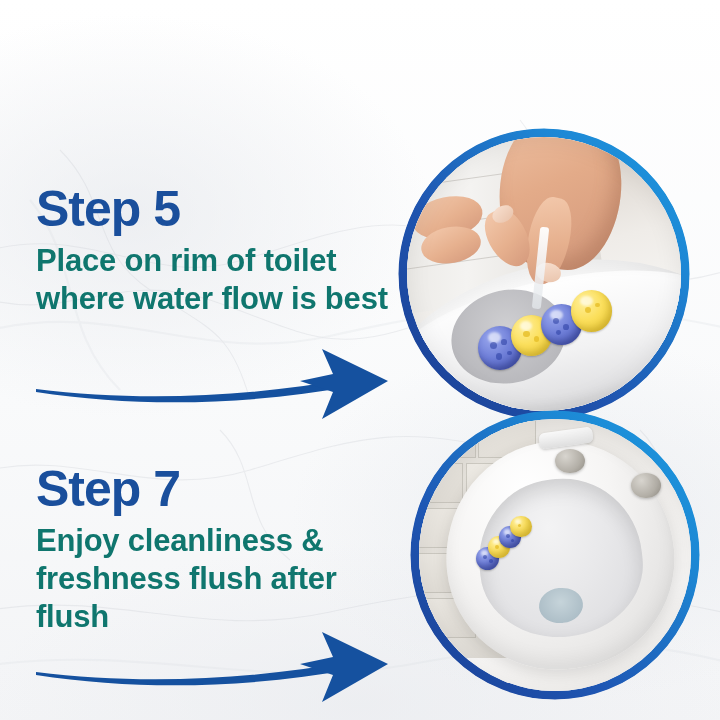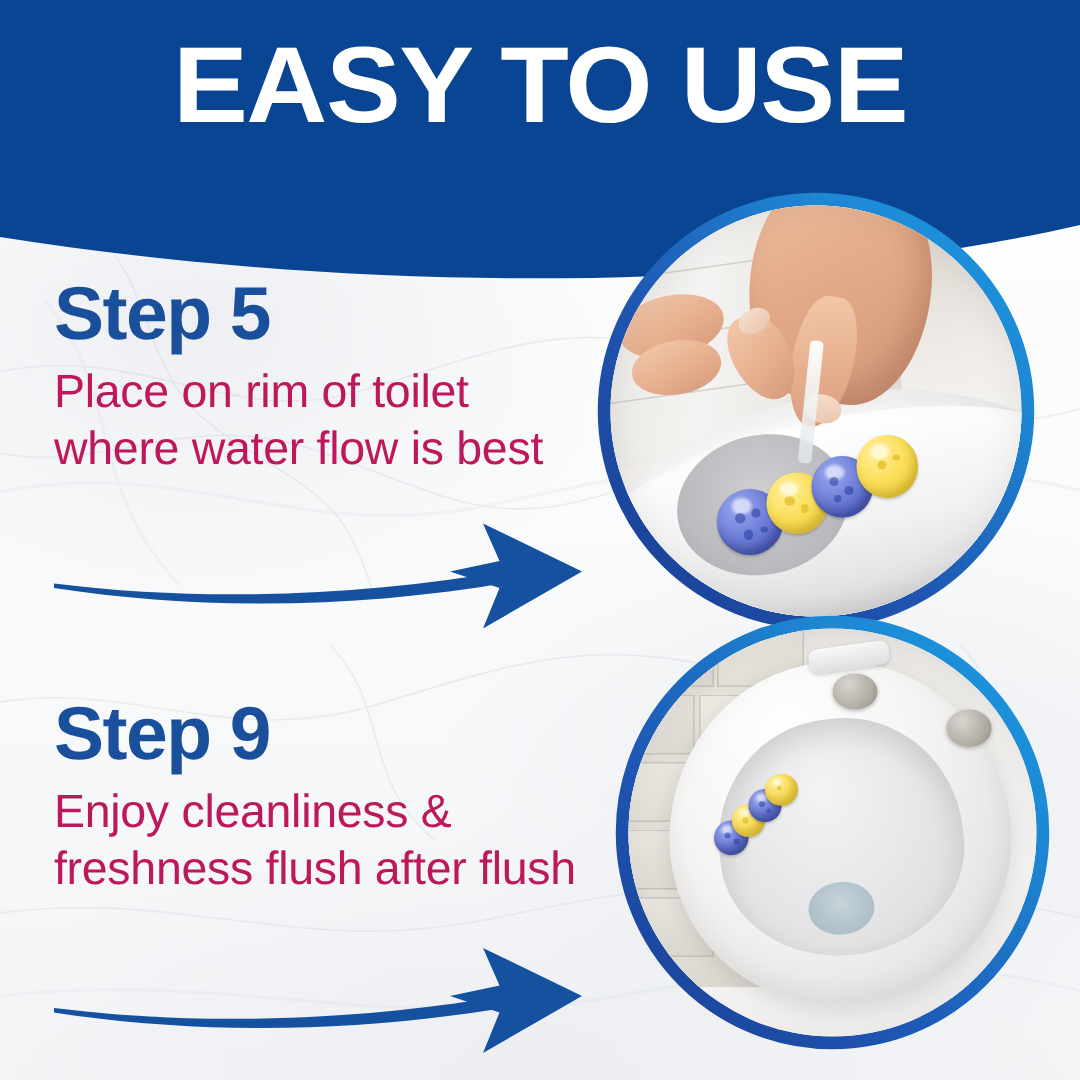--- a/index.html
+++ b/index.html
@@ -34,22 +34,22 @@
     white-space:nowrap;
   }
 
   
   .step{position:absolute;left:36px;width:360px;color:#1a4f9c;}
   .step-title{
     font-size:50px;font-weight:700;line-height:54px;
     letter-spacing:-1px;margin:0 0 6px 0;color:#1a4f9c;
   }
   .step-body{
-    font-size:31px;font-weight:400;line-height:38px;
-    letter-spacing:-.2px;color:#be185d;
+    font-size:31px;font-weight:700;line-height:38px;
+    letter-spacing:-.2px;color:#0f766e;
   }
   #step1{top:182px;}
   #step2{top:462px;}
 
   
   .arrow{position:absolute;left:0;width:420px;height:80px;pointer-events:none;}
   #arrow1{top:345px;}
   #arrow2{top:628px;}
 
   
@@ -141,39 +141,33 @@
         <path d="M640 430 C 680 470, 660 520, 700 560"></path>
       </g>
       <g fill="none" stroke="#d8dbe0" stroke-width="2.2" opacity=".45">
         <path d="M-10 330 C 120 300, 200 365, 330 336 S 560 290, 735 330"></path>
         <path d="M-10 665 C 150 645, 260 690, 400 666 S 600 630, 735 664"></path>
         <path d="M30 200 C 80 260, 60 330, 120 390"></path>
       </g>
     </svg>
   </div>
 
-  <div class="header-band">
-    <svg viewBox="0 0 720 230" width="720" height="230" preserveAspectRatio="none">
-      <path d="M0 0 H720 V150 C 520 196, 240 196, 0 158 Z" fill="#0a4593"></path>
-    </svg>
-    <div class="header-title">EASY TO USE</div>
-  </div>
 
   <div class="step" id="step1">
     <div class="step-title">Step 5</div>
     <div class="step-body">Place on rim of toilet where water flow is best</div>
   </div>
 
   <svg class="arrow" id="arrow1" viewBox="0 0 420 80">
     <path d="M36 44 C 140 57, 250 52, 352 33 L 352 41 C 250 60, 140 63, 36 47 Z" fill="#15519f"></path>
     <path d="M322 4 L 388 36 L 322 74 L 333 47 L 300 36 L 333 29 Z" fill="#15519f"></path>
   </svg>
 
   <div class="step" id="step2">
-    <div class="step-title">Step 9</div>
+    <div class="step-title">Step 7</div>
     <div class="step-body">Enjoy cleanliness &amp; freshness flush after flush</div>
   </div>
 
   <svg class="arrow" id="arrow2" viewBox="0 0 420 80">
     <path d="M36 44 C 140 57, 250 52, 352 33 L 352 41 C 250 60, 140 63, 36 47 Z" fill="#15519f"></path>
     <path d="M322 4 L 388 36 L 322 74 L 333 47 L 300 36 L 333 29 Z" fill="#15519f"></path>
   </svg>
 
   <div class="photo" id="circle1">
     <svg width="292" height="292" viewBox="0 0 292 292" style="position:absolute;left:0;top:0;">

